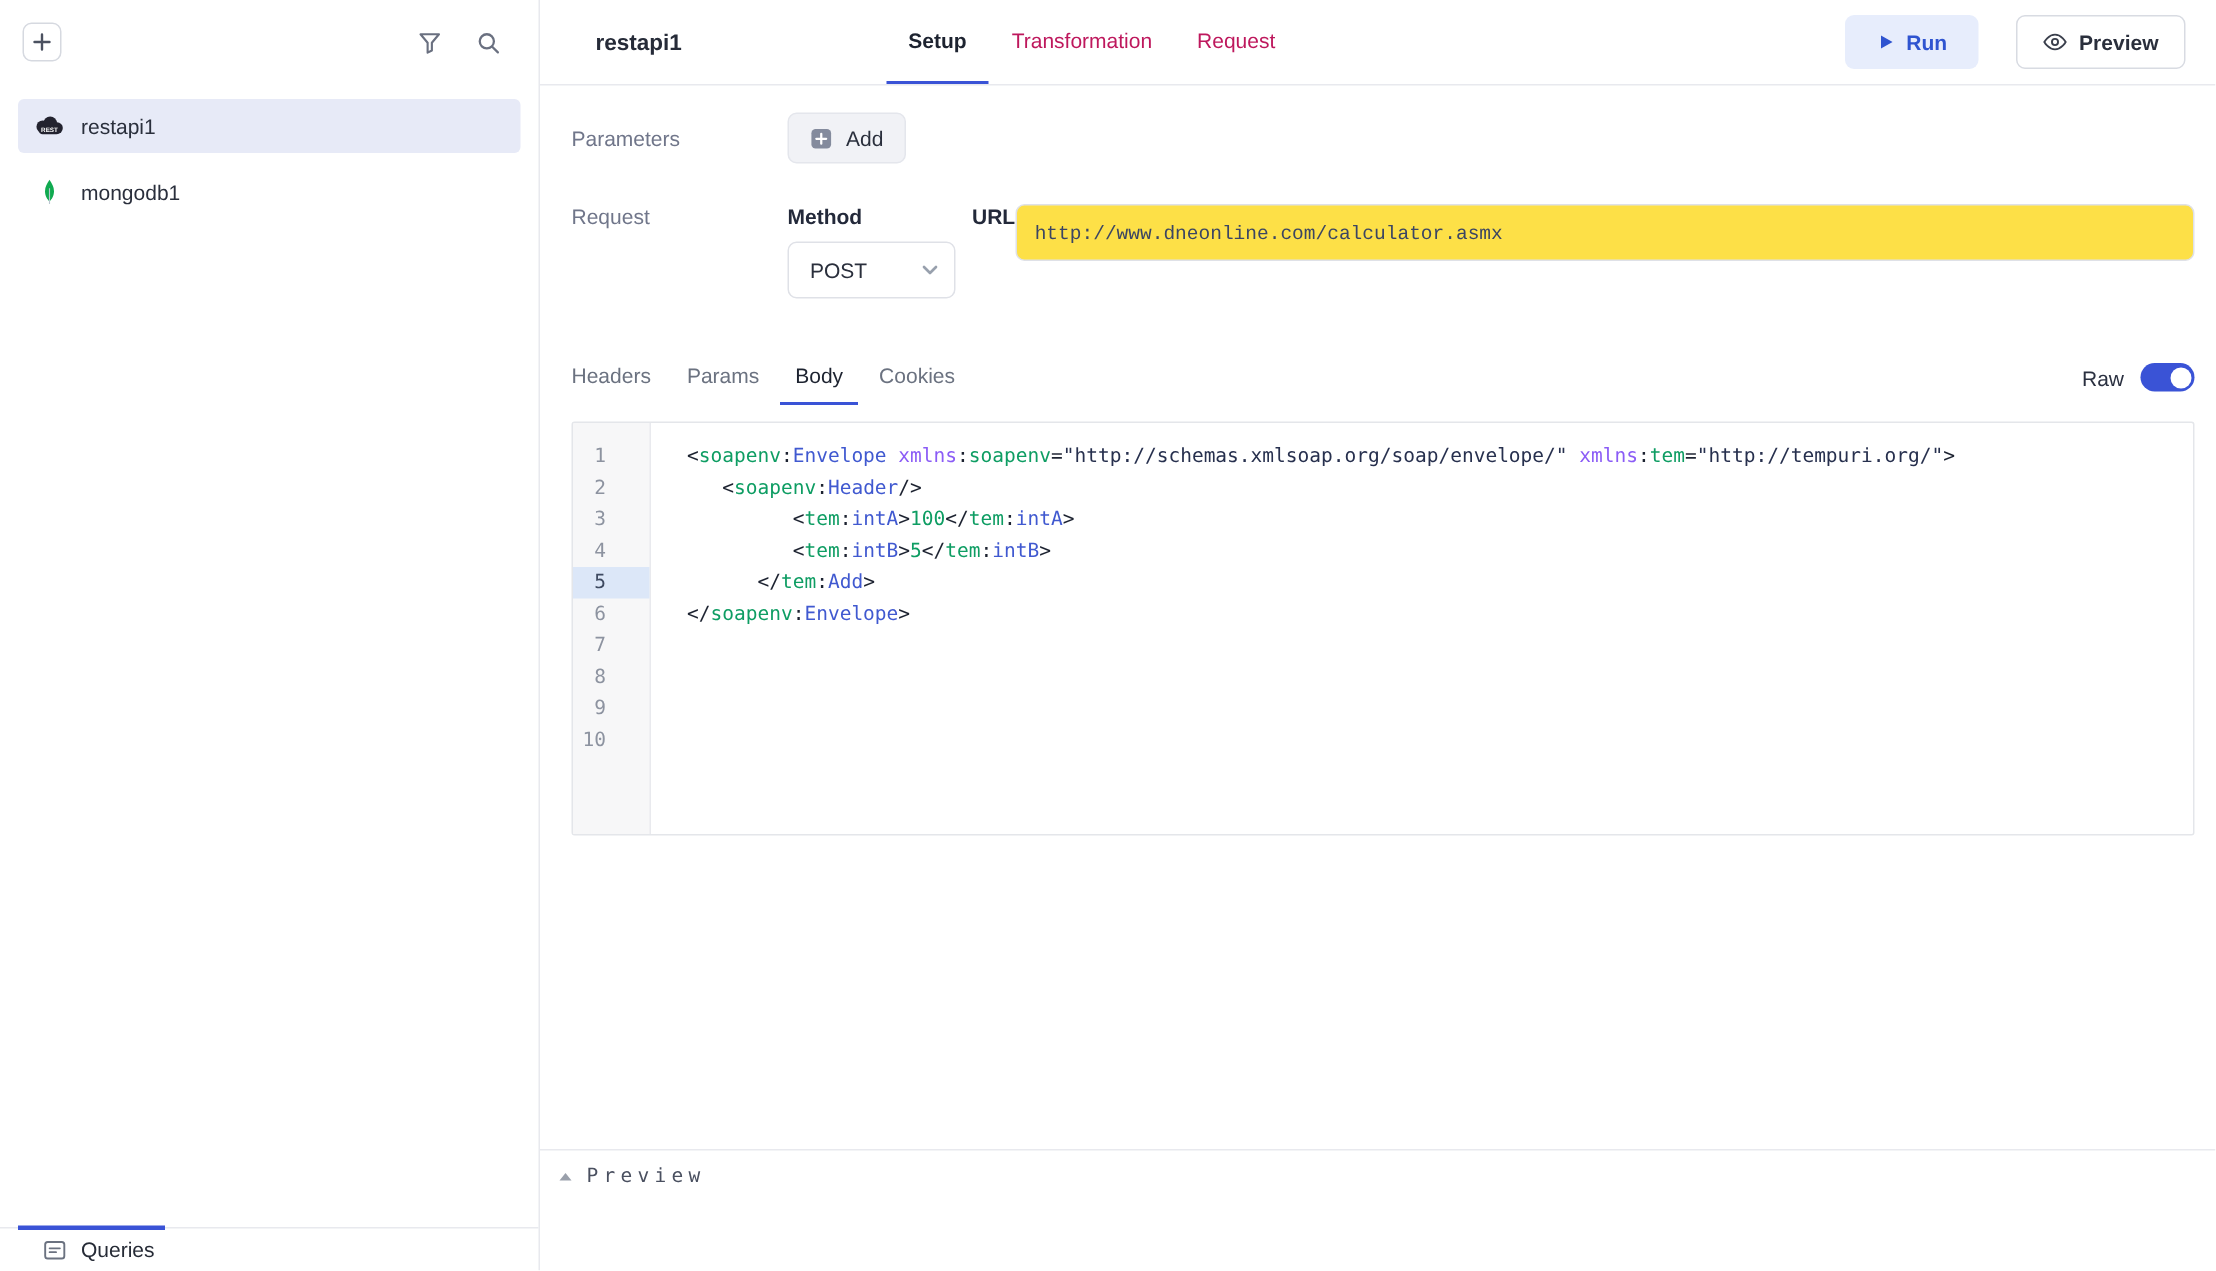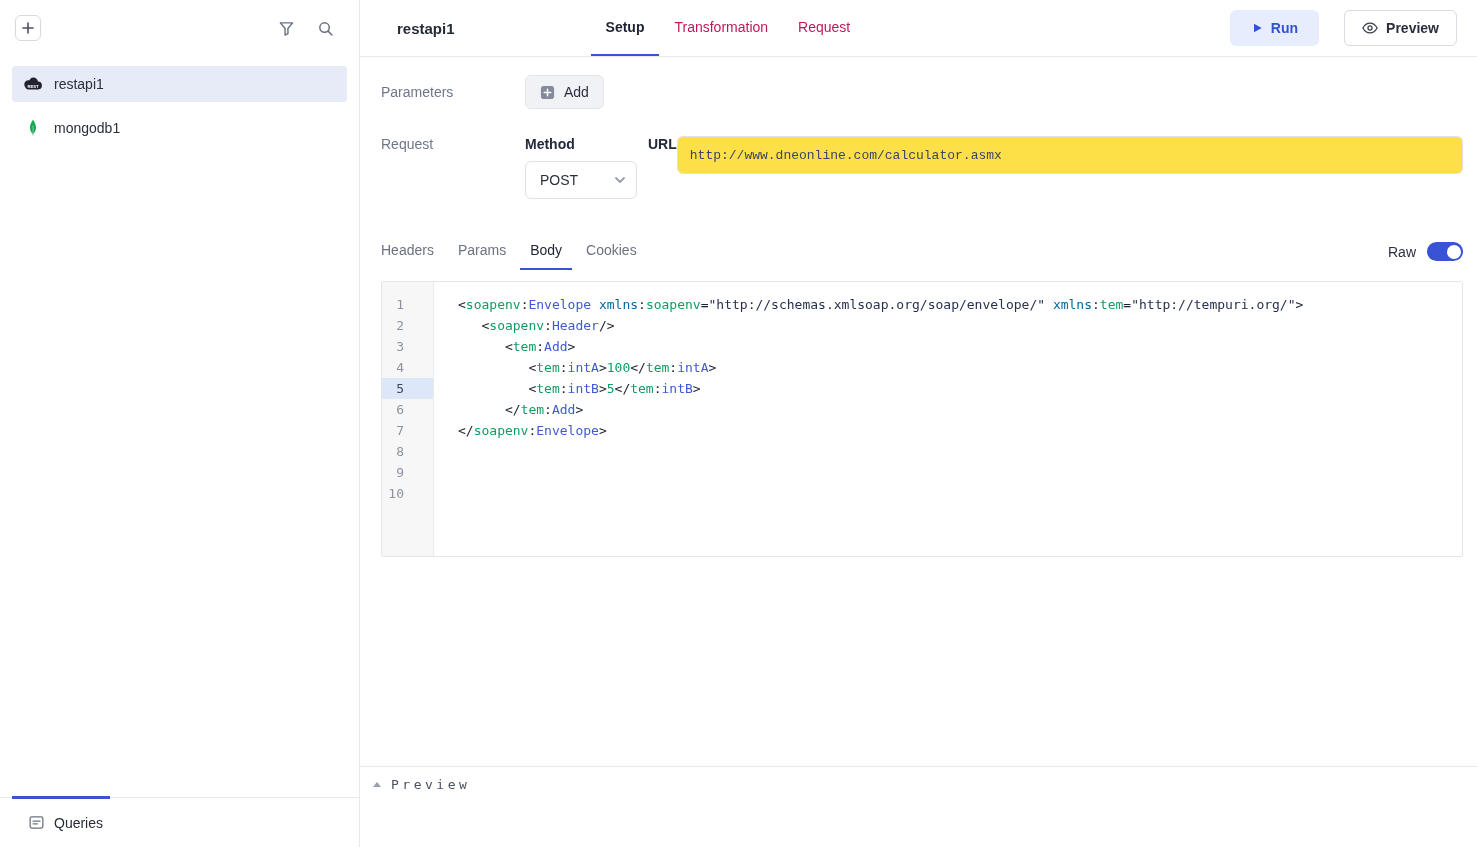--- a/index.html
+++ b/index.html
@@ -9,21 +9,21 @@
   
   .sidebar { width:360px; min-width:360px; border-right:1px solid #e8e9ee; display:flex; flex-direction:column; background:#fff; }
   .sidebar-top { height:56px; display:flex; align-items:center; padding:0 22px 0 15px; }
   .btn-new { width:26px; height:26px; border:1px solid #d6d9e0; border-radius:6px; background:#fff; display:flex; align-items:center; justify-content:center; cursor:pointer; }
   .sidebar-top .spacer { flex:1; }
   .icon-btn { background:none; border:none; padding:3px; margin-left:16px; cursor:pointer; display:flex; align-items:center; }
   .entity-list { flex:1; padding:10px 12px; overflow:hidden; }
   .entity-item { height:36px; border-radius:4px; display:flex; align-items:center; padding:0 10px; gap:10px; margin-bottom:8px; font-size:14px; color:#2a2f3c; cursor:pointer; }
   .entity-item.selected { background:#e7eaf7; }
   .entity-icon { width:22px; display:flex; justify-content:center; }
-  .sidebar-bottom { border-top:1px solid #e8e9ee; position:relative; height:50px; display:flex; align-items:center; padding-left:28px; gap:9px; }
+  .sidebar-bottom { border-top:1px solid #e8e9ee; position:relative; height:29px; display:flex; align-items:center; padding-left:28px; gap:9px; }
   .active-tab-indicator { position:absolute; top:-2px; left:12px; width:98px; height:3px; background:#3a53d6; }
   .queries-label { font-size:14px; color:#262b36; }
 
   
   .main { flex:1; display:flex; flex-direction:column; background:#fff; min-width:0; }
   .main-header { height:57px; border-bottom:1px solid #e8e9ee; display:flex; align-items:center; padding:0 20px 0 37px; }
   .page-title { font-size:15px; font-weight:700; color:#262b38; }
   .header-tabs { display:flex; height:100%; margin-left:136px; }
   .header-tab { padding:0 15px; display:flex; align-items:center; font-size:14px; color:#be185d; cursor:pointer; border-bottom:2px solid transparent; }
   .header-tab.active { color:#1d2330; font-weight:600; border-bottom-color:#3a53d6; }
@@ -54,21 +54,21 @@
 
   .editor { margin-top:11px; height:276px; border:1px solid #e4e6ea; border-radius:2px; display:flex; font-family:"DejaVu Sans Mono", monospace; font-size:13px; overflow:hidden; }
   .editor-gutter { width:52px; background:#f7f7f8; border-right:1px solid #e9eaee; padding-top:12px; }
   .gutter-line { height:21px; line-height:21px; text-align:right; padding-right:29px; color:#8d93a0; }
   .gutter-line.active { background:#dce7f8; color:#3e4a61; }
   .editor-code { flex:1; padding:12px 0 0 24px; overflow:hidden; }
   .code-line { height:21px; line-height:21px; white-space:pre; }
   .tk-pl  { color:#1c2230; }
   .tk-ns  { color:#0e9d63; }
   .tk-tag { color:#4059d0; }
-  .tk-attr{ color:#0369a1; }
+  .tk-attr{ color:#8b5cf6; }
   .tk-str { color:#27304e; }
   .tk-num { color:#0e9d63; }
 
   .footer-bar { border-top:1px solid #e8e9ee; height:81px; padding:10px 0 0 12px; display:flex; align-items:flex-start; cursor:pointer; }
   .collapse-caret { margin-top:4px; display:flex; }
   .preview-label { margin-left:9px; font-family:"DejaVu Sans Mono", monospace; font-size:13px; letter-spacing:3.5px; color:#4a5060; }
 </style>
 </head>
 <body>
 
@@ -223,21 +223,20 @@
             <div class="gutter-line active">5</div>
             <div class="gutter-line">6</div>
             <div class="gutter-line">7</div>
             <div class="gutter-line">8</div>
             <div class="gutter-line">9</div>
             <div class="gutter-line">10</div>
           </div>
         <div class="editor-code">
             <div class="code-line"><span class="tk-pl">&lt;</span><span class="tk-ns">soapenv</span><span class="tk-pl">:</span><span class="tk-tag">Envelope</span><span class="tk-pl"> </span><span class="tk-attr">xmlns</span><span class="tk-pl">:</span><span class="tk-ns">soapenv</span><span class="tk-pl">=</span><span class="tk-str">"http://schemas.xmlsoap.org/soap/envelope/"</span><span class="tk-pl"> </span><span class="tk-attr">xmlns</span><span class="tk-pl">:</span><span class="tk-ns">tem</span><span class="tk-pl">=</span><span class="tk-str">"http://tempuri.org/"</span><span class="tk-pl">&gt;</span></div>
             <div class="code-line"><span class="tk-pl">   &lt;</span><span class="tk-ns">soapenv</span><span class="tk-pl">:</span><span class="tk-tag">Header</span><span class="tk-pl">/&gt;</span></div>
-            <div class="code-line"><span class="tk-pl">      &lt;</span><span class="tk-ns">tem</span><span class="tk-pl">:</span><span class="tk-tag">Add</span><span class="tk-pl">&gt;</span></div>
             <div class="code-line"><span class="tk-pl">         &lt;</span><span class="tk-ns">tem</span><span class="tk-pl">:</span><span class="tk-tag">intA</span><span class="tk-pl">&gt;</span><span class="tk-num">100</span><span class="tk-pl">&lt;/</span><span class="tk-ns">tem</span><span class="tk-pl">:</span><span class="tk-tag">intA</span><span class="tk-pl">&gt;</span></div>
             <div class="code-line"><span class="tk-pl">         &lt;</span><span class="tk-ns">tem</span><span class="tk-pl">:</span><span class="tk-tag">intB</span><span class="tk-pl">&gt;</span><span class="tk-num">5</span><span class="tk-pl">&lt;/</span><span class="tk-ns">tem</span><span class="tk-pl">:</span><span class="tk-tag">intB</span><span class="tk-pl">&gt;</span></div>
             <div class="code-line"><span class="tk-pl">      &lt;/</span><span class="tk-ns">tem</span><span class="tk-pl">:</span><span class="tk-tag">Add</span><span class="tk-pl">&gt;</span></div>
             <div class="code-line"><span class="tk-pl">&lt;/</span><span class="tk-ns">soapenv</span><span class="tk-pl">:</span><span class="tk-tag">Envelope</span><span class="tk-pl">&gt;</span></div>
             <div class="code-line"></div>
           </div>
       </div>
     </section>
 
     <footer class="footer-bar">

